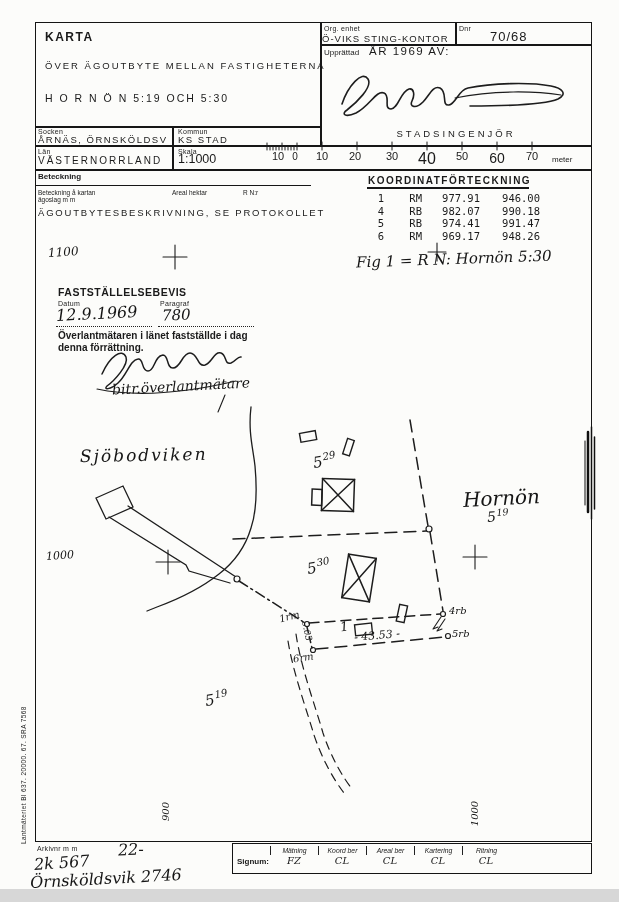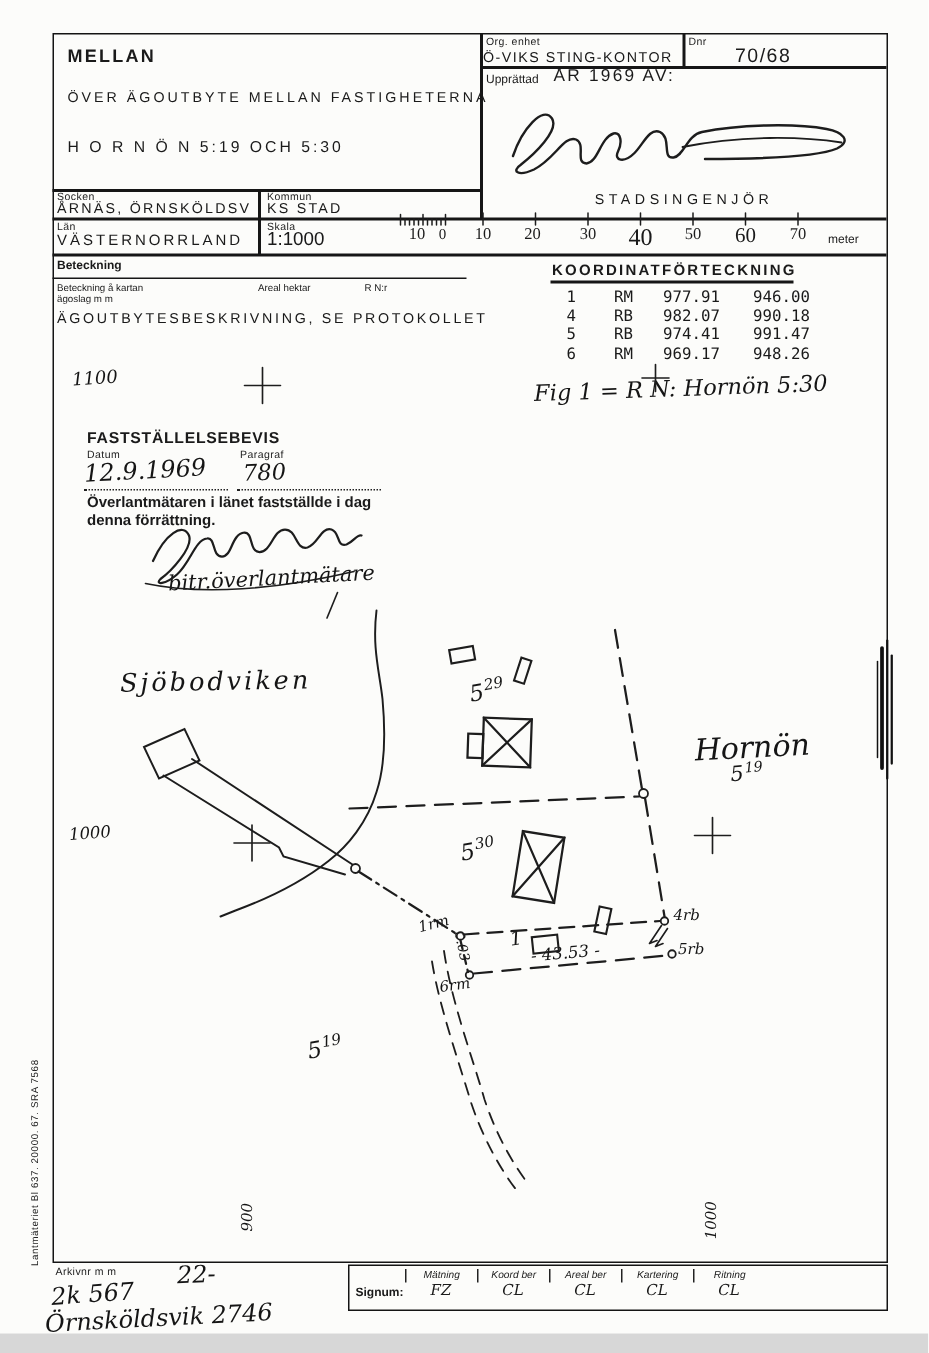--- a/index.html
+++ b/index.html
@@ -2,21 +2,21 @@
 <html><head>
 <meta charset="utf-8">
 <style>
   html,body{margin:0;padding:0;background:#ffffff;}
   .page{position:relative;width:619px;height:902px;background:#fcfcfa;overflow:hidden;
         font-family:"Liberation Sans",sans-serif;color:#1a1a1a;}
   .t{position:absolute;white-space:nowrap;}
   .typed{letter-spacing:2px;}
   .lbl{font-size:7px;letter-spacing:.3px;color:#222;}
   .hw{font-family:"DejaVu Serif",serif;font-style:italic;color:#151515;}
-  .mono{font-family:Liberation Serif, serif;}
+  .mono{font-family:Liberation Sans, sans-serif;}
   .hline,.vline{position:absolute;background:#161616;}
   .frame{position:absolute;left:35px;top:22px;width:555px;height:818px;border:1.8px solid #141414;}
   .svg-overlay{position:absolute;left:0;top:0;pointer-events:none;}
   .krow{position:absolute;left:370px;display:flex;font-family:"DejaVu Sans Mono",monospace;font-size:10.5px;}
   .krow span.nr{width:14px;text-align:right;}
   .krow span.typ{width:30px;text-align:right;padding-left:8px;}
   .krow span.cx{width:58px;text-align:right;}
   .krow span.cy{width:60px;text-align:right;}
   .fcols{position:absolute;left:270px;width:240px;display:flex;}
   .fcols>div{width:48px;text-align:center;}
@@ -37,21 +37,21 @@
   <div class="hline" style="left:320px;top:44px;width:271px;height:1.5px"></div>
   <div class="vline" style="left:320px;top:22px;width:1.5px;height:124px"></div>
   <div class="vline" style="left:455px;top:22px;width:1.5px;height:23px"></div>
   <div class="hline" style="left:35px;top:126px;width:285px;height:1.5px"></div>
   <div class="hline" style="left:35px;top:145px;width:556px;height:1.5px"></div>
   <div class="vline" style="left:172px;top:126px;width:1.5px;height:44px"></div>
   <div class="hline" style="left:35px;top:169px;width:556px;height:1.5px"></div>
   <div class="hline" style="left:35px;top:185px;width:276px;height:1.3px"></div>
   <div class="hline" style="left:367px;top:187px;width:162px;height:1.6px"></div>
 
-  <div class="t" style="left:45px;top:30px;font-size:12px;font-weight:bold;letter-spacing:1.5px">MELLAN</div>
+  <div class="t" style="left:45px;top:30px;font-size:12px;font-weight:bold;letter-spacing:1.5px">KARTA</div>
   <div class="t typed" style="left:45px;top:60px;font-size:9.5px">ÖVER ÄGOUTBYTE MELLAN FASTIGHETERNA</div>
   <div class="t typed" style="left:45px;top:92px;font-size:10.5px">H O R N Ö N  5:19 OCH 5:30</div>
 
   <div class="t lbl" style="left:324px;top:25px">Org. enhet</div>
   <div class="t" style="left:322px;top:33px;font-size:9.5px;letter-spacing:1px">Ö-VIKS STING-KONTOR</div>
   <div class="t lbl" style="left:459px;top:25px">Dnr</div>
   <div class="t" style="left:490px;top:29px;font-size:13px;letter-spacing:1px">70/68</div>
 
   <div class="t" style="left:324px;top:48px;font-size:8px;font-weight:normal">Upprättad</div>
   <div class="t" style="left:369px;top:45px;font-size:11.5px;letter-spacing:1.5px">ÅR 1969 AV:</div>

